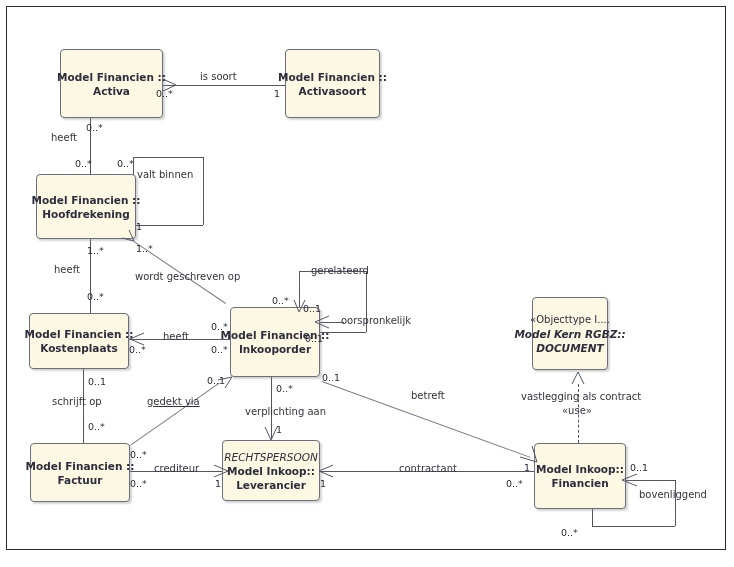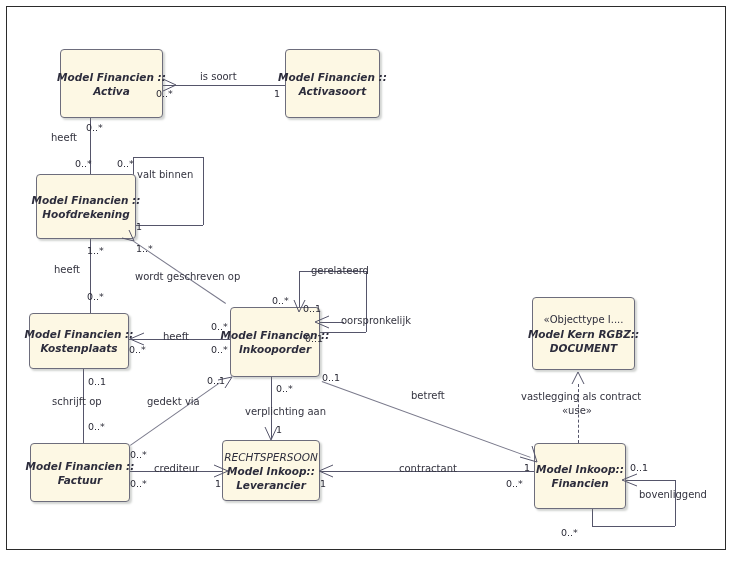--- a/index.html
+++ b/index.html
@@ -76,21 +76,21 @@
     align-items:center;
     justify-content:center;
     text-align:center;
     font-size:10.5px;
     line-height:14px;
     color:#2d2d3c;
     z-index:3;
     padding:2px 3px;
   }
   .node .ln{ display:block; white-space:nowrap; }
-  .node .bold{ font-weight:bold;font-style:italic; }
+  .node .bold{ font-weight:bold; }
   .node .stereo{ font-style:normal; font-size:10px; }
   .node .ital{ font-style:italic; }
   .node .ital-b{ font-style:italic; font-weight:bold; }
 
   
   .lineh, .linev{
     position:absolute;
     background:#55556a;
     z-index:1;
   }
@@ -255,21 +255,21 @@
 
   <div class="linev" style="left:83px; top:369px; height:74px;"></div>
   <div class="lbl" style="left:52px; top:396px;">schrijft op</div>
   <div class="mult" style="left:88px; top:376px;">0..1</div>
   <div class="mult" style="left:88px; top:421px;">0..*</div>
 
   <div class="diag" style="left:130px; top:445px; width:109px; transform:rotate(-35deg);"></div>
   <svg class="arrowsvg" style="left:215px; top:368px; width:26px; height:24px;">
     <path d="M17,9 L3,12 M17,9 L10,20" stroke="#55556a" fill="none" stroke-width="1"></path>
   </svg>
-  <div class="lbl" style="left:147px; top:396px;">gedekt via</div>
+  <div class="lbl" style="left:147px; top:396px;text-decoration:underline;">gedekt via</div>
   <div class="mult" style="left:130px; top:449px;">0..*</div>
   <div class="mult" style="left:207px; top:375px;">0..1</div>
 
   <div class="linev" style="left:271px; top:377px; height:62px;"></div>
   <svg class="arrowsvg" style="left:261px; top:420px; width:22px; height:24px;">
     <path d="M10,20 L4,7 M10,20 L16,7" stroke="#55556a" fill="none" stroke-width="1"></path>
   </svg>
   <div class="lbl" style="left:245px; top:406px;">verplichting aan</div>
   <div class="mult" style="left:276px; top:383px;">0..*</div>
   <div class="mult" style="left:276px; top:424px;">1</div>
@@ -350,19 +350,19 @@
     <span class="ln ital">RECHTSPERSOON</span>
     <span class="ln bold">Model Inkoop::</span>
     <span class="ln bold">Leverancier</span>
   </div>
 
   <div class="node" style="left:534px; top:443px; width:92px; height:66px;">
     <span class="ln bold">Model Inkoop::</span>
     <span class="ln bold">Financien</span>
   </div>
 
-  <div class="node" style="left:532px; top:297px; width:103px; height:73px;">
+  <div class="node" style="left:532px; top:297px; width:76px; height:73px;">
     <span class="ln stereo">«Objecttype I....</span>
     <span class="ln ital-b">Model Kern RGBZ::</span>
     <span class="ln ital-b">DOCUMENT</span>
   </div>
 
 </div>
 
 </body></html>

